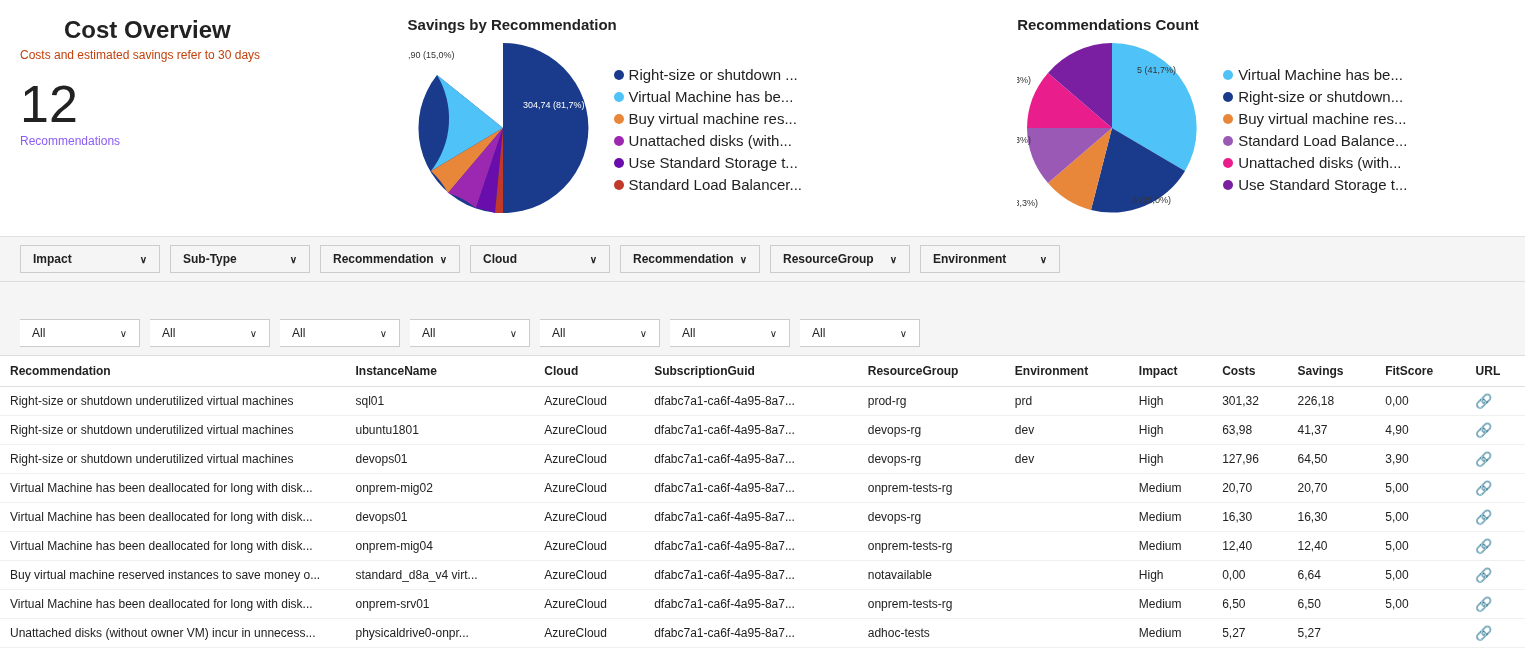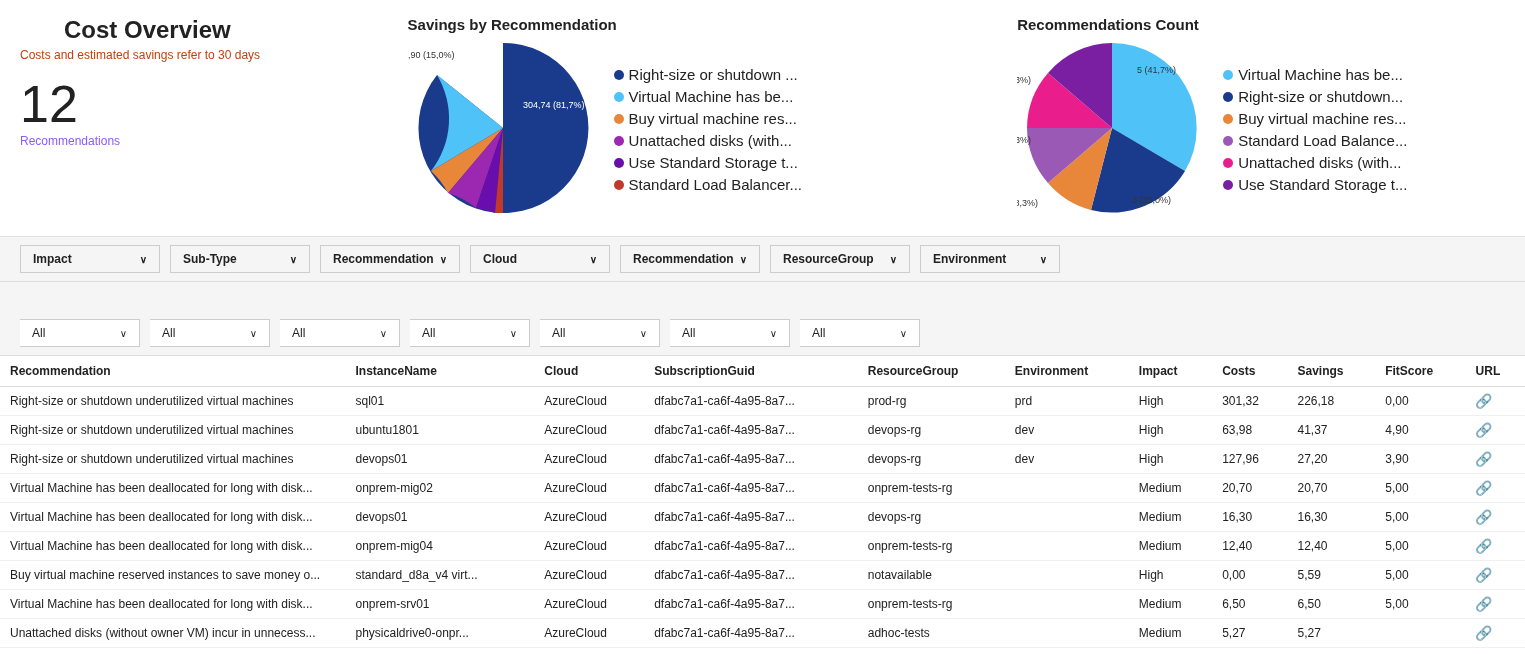--- a/index.html
+++ b/index.html
@@ -419,21 +419,21 @@
         </tr>
         <tr>
           <td style="max-width: 260px;">Right-size or shutdown underutilized virtual machines</td>
           <td>devops01</td>
           <td>AzureCloud</td>
           <td>dfabc7a1-ca6f-4a95-8a7...</td>
           <td>devops-rg</td>
           <td>dev</td>
           <td>High</td>
           <td>127,96</td>
-          <td>27,20</td>
+          <td>64,50</td>
           <td>3,90</td>
           <td><span class="link-icon">🔗</span></td>
         </tr>
         <tr>
           <td style="max-width: 260px;">Virtual Machine has been deallocated for long with disk...</td>
           <td>onprem-mig02</td>
           <td>AzureCloud</td>
           <td>dfabc7a1-ca6f-4a95-8a7...</td>
           <td>onprem-tests-rg</td>
           <td></td>
@@ -471,21 +471,21 @@
         </tr>
         <tr>
           <td style="max-width: 260px;">Buy virtual machine reserved instances to save money o...</td>
           <td>standard_d8a_v4 virt...</td>
           <td>AzureCloud</td>
           <td>dfabc7a1-ca6f-4a95-8a7...</td>
           <td>notavailable</td>
           <td></td>
           <td>High</td>
           <td>0,00</td>
-          <td>5,59</td>
+          <td>6,64</td>
           <td>5,00</td>
           <td><span class="link-icon">🔗</span></td>
         </tr>
         <tr>
           <td style="max-width: 260px;">Virtual Machine has been deallocated for long with disk...</td>
           <td>onprem-srv01</td>
           <td>AzureCloud</td>
           <td>dfabc7a1-ca6f-4a95-8a7...</td>
           <td>onprem-tests-rg</td>
           <td></td>

